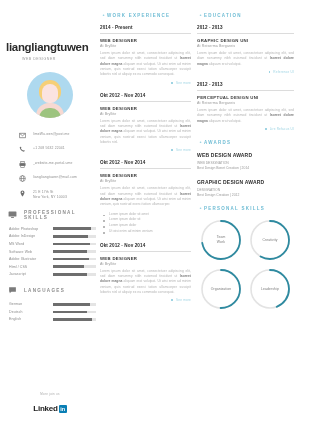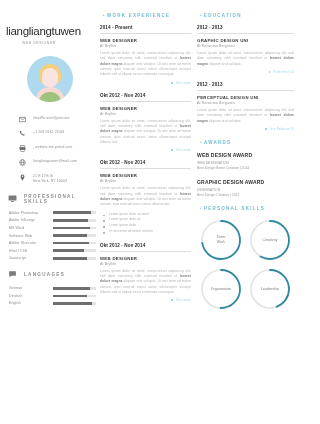--- a/index.html
+++ b/index.html
@@ -8,22 +8,22 @@
     background:#ffffff;
     font-family:"Liberation Sans",sans-serif;
     color:#3c3c3c;
     overflow:hidden;
   }
   .page{position:relative;width:300px;height:424px;display:flex;}
 
   
   .sidebar{width:100px;flex:0 0 100px;padding:0;box-sizing:border-box;}
   .name{
-    font-size:11.5px;font-weight:400;letter-spacing:-.3px;
-    color:#2b2b2b;padding:26px 0 0 6px;line-height:1;
+    font-size:11.5px;font-weight:700;letter-spacing:-.3px;
+    color:#2b2b2b;padding:26px 0 0 6px;line-height:1;margin-top:16px;
   }
   .role{
     font-size:3.6px;letter-spacing:.5px;color:#9a9a9a;
     padding:3px 0 0 22px;text-transform:uppercase;
   }
   .avatar-wrap{display:flex;justify-content:center;margin-top:11px;}
   .avatar{width:46px;height:46px;border-radius:50%;overflow:hidden;position:relative;background:#aed9ef;}
   .av-hair{position:absolute;left:12px;top:8px;width:22px;height:21px;border-radius:11px 11px 8px 8px;background:#f6cf77;}
   .av-face{position:absolute;left:15px;top:12px;width:16px;height:19px;border-radius:8px 8px 7px 7px;background:#fbe3e0;}
   .av-body{position:absolute;left:9px;top:31px;width:28px;height:16px;border-radius:13px 13px 0 0;background:#f7d9d2;}
@@ -234,20 +234,27 @@
           </span>
       </div>
       <div class="skill">
         <span class="skill-name">English</span>
         <span class="bar">
             <span class="bar-fill" style="width:90%"></span>
           </span>
       </div>
     </div>
 
+    <div class="linkedin">
+      <div class="li-pre">More join us</div>
+      <div class="li-logo">
+        <span class="li-word">Linked</span>
+        <span class="li-box">in</span>
+      </div>
+    </div>
   </aside>
 
   <section class="col col-mid">
     <div class="mhead">
       <span class="mdot">•</span>
       <span class="mtitle">WORK EXPERIENCE</span>
     </div>
 
     <div class="entry">
       <div class="edate">2014 - Present</div>

